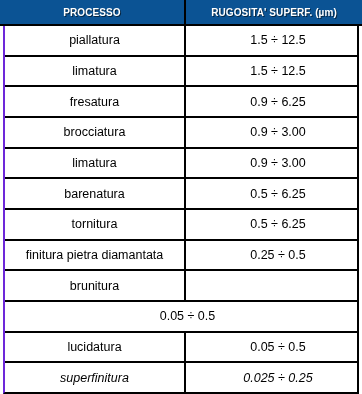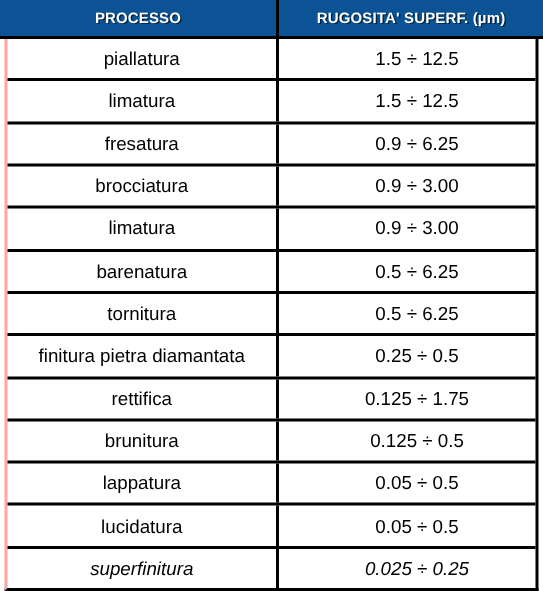--- a/index.html
+++ b/index.html
@@ -51,21 +51,21 @@
   .th-roughness {
     flex: 1 1 auto;
   }
 
   
   .tbody {
     flex: 1 1 auto;
     display: flex;
     flex-direction: column;
     box-sizing: border-box;
-    border-left: 2px solid #fca5a5;
+    border-left: 2px solid #6d28d9;
     border-right: 2px solid #000000;
     border-bottom: 2px solid #000000;
     margin: 0 3px;
     background: #ffffff;
   }
   .tr {
     display: flex;
     flex: 1 1 0;
     min-height: 0;
     box-sizing: border-box;
@@ -131,29 +131,23 @@
       </div>
       <div class="tr">
         <div class="td td-process">tornitura</div>
         <div class="td td-roughness">0.5 ÷ 6.25</div>
       </div>
       <div class="tr">
         <div class="td td-process">finitura pietra diamantata</div>
         <div class="td td-roughness">0.25 ÷ 0.5</div>
       </div>
       <div class="tr">
-        <div class="td td-process">rettifica</div>
-        <div class="td td-roughness">0.125 ÷ 1.75</div>
+        <div class="td td-process">brunitura</div>
       </div>
       <div class="tr">
-        <div class="td td-process">brunitura</div>
-        <div class="td td-roughness">0.125 ÷ 0.5</div>
-      </div>
-      <div class="tr">
-        <div class="td td-process">lappatura</div>
         <div class="td td-roughness">0.05 ÷ 0.5</div>
       </div>
       <div class="tr">
         <div class="td td-process">lucidatura</div>
         <div class="td td-roughness">0.05 ÷ 0.5</div>
       </div>
       <div class="tr">
         <div class="td td-process">superfinitura</div>
         <div class="td td-roughness">0.025 ÷ 0.25</div>
       </div>

